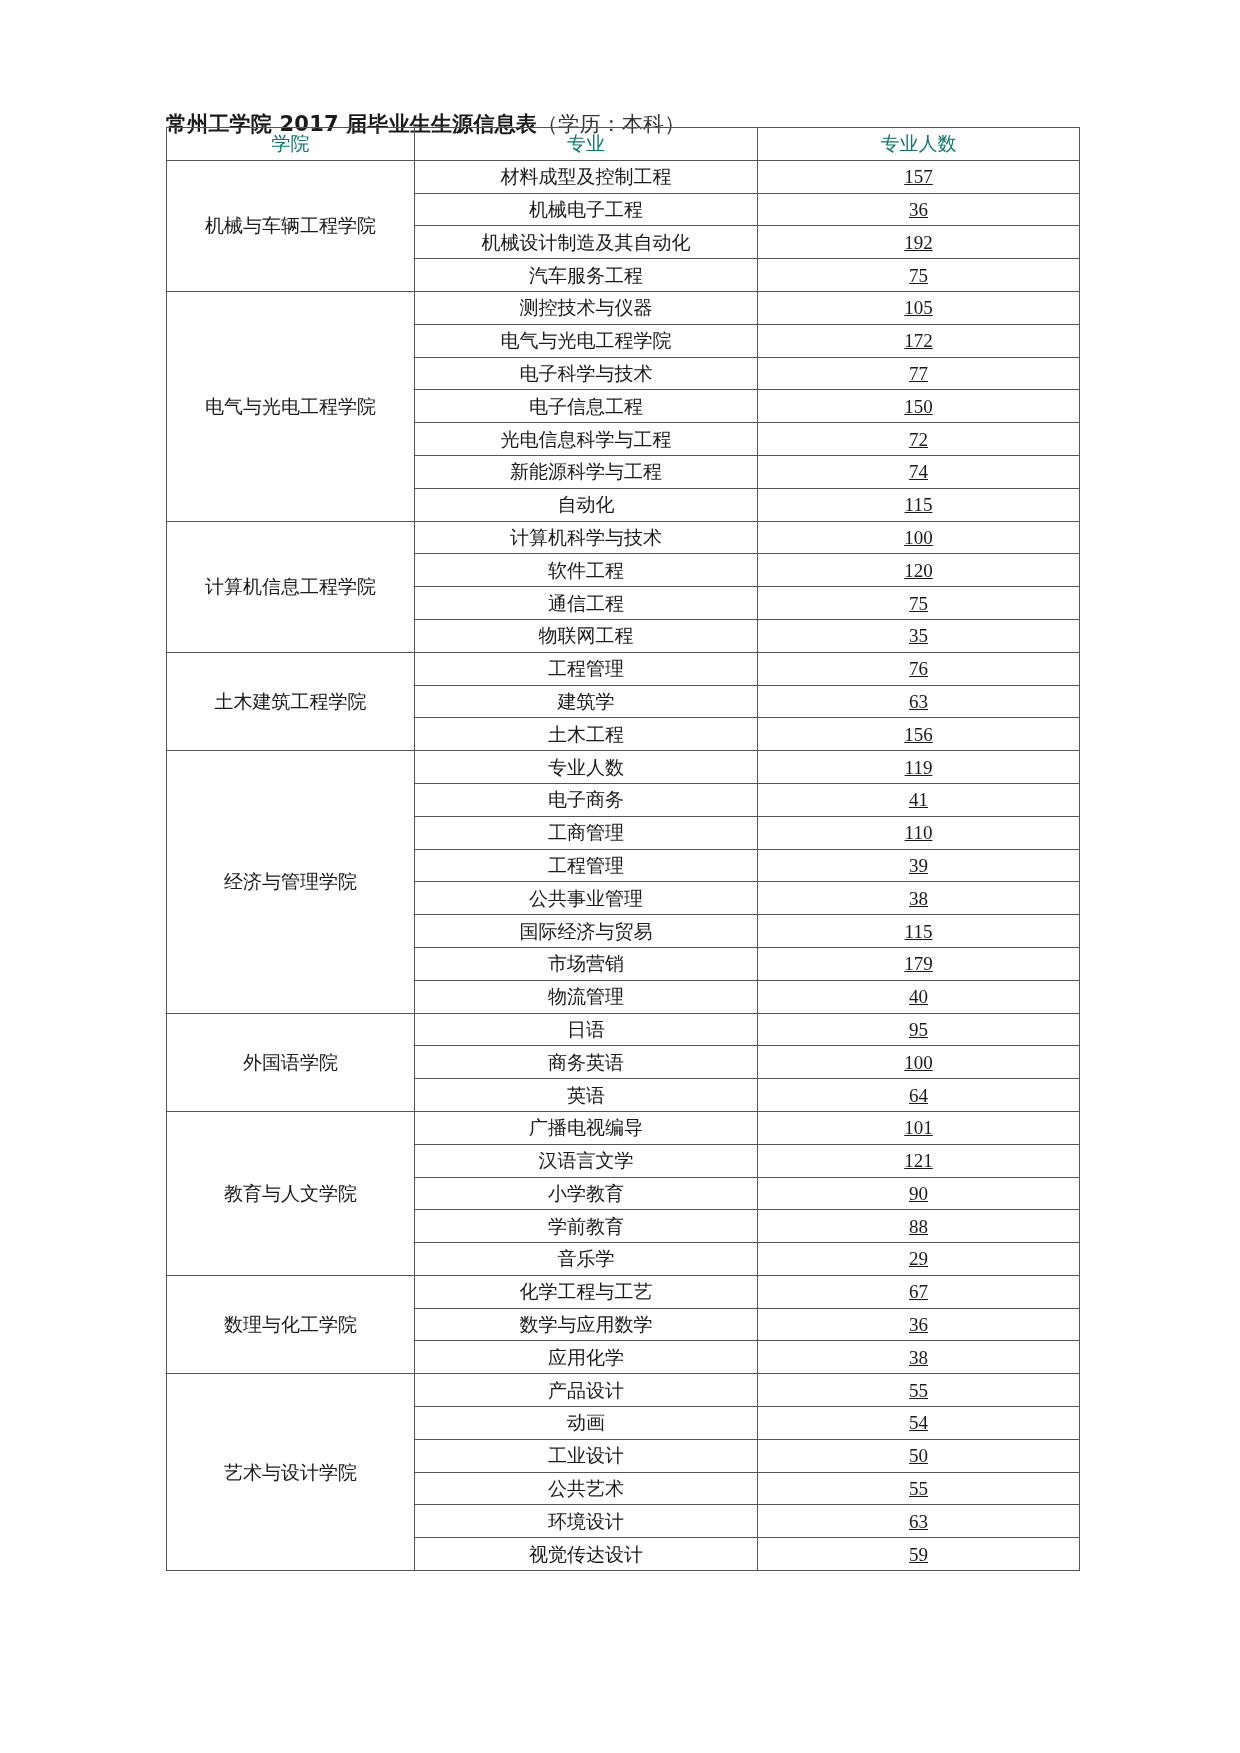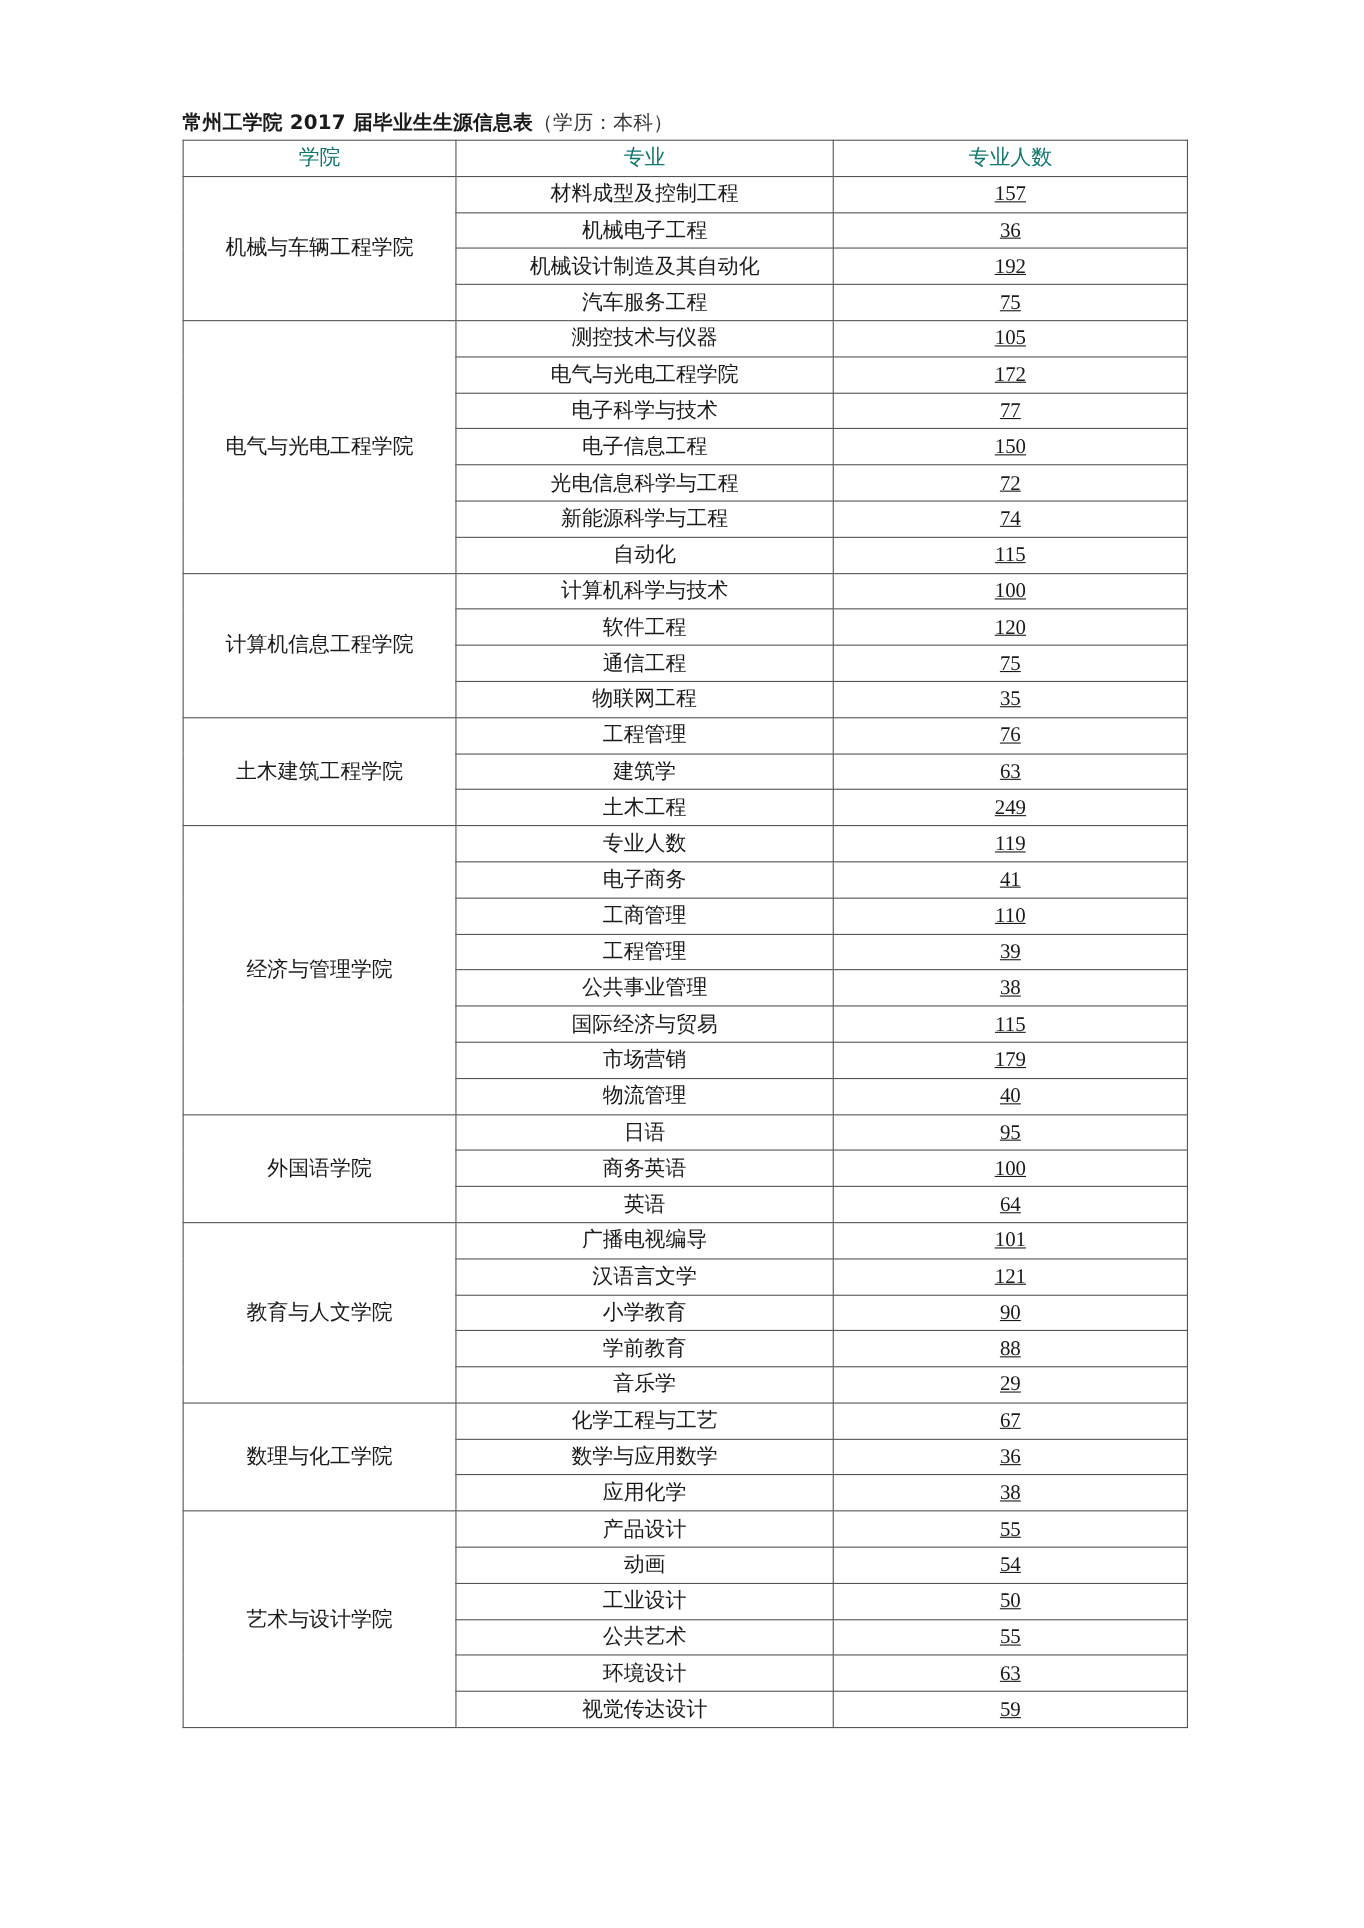--- a/index.html
+++ b/index.html
@@ -11,22 +11,22 @@
     width: 1240px;
     height: 1753px;
     position: relative;
     overflow: hidden;
     font-family: "DejaVu Serif", "Liberation Serif", serif;
     color: #1a1a1a;
   }
   .doc-title {
     position: absolute;
     left: 166px;
-    top: 100px;
-    font-size: 18px;
+    top: 112px;
+    font-size: 21px;
     line-height: 24px;
     white-space: nowrap;
     letter-spacing: 0.2px;
   }
   .doc-title .bold-part {
     font-weight: bold;
     font-family: "DejaVu Sans", "Liberation Sans", sans-serif;
   }
   .doc-title .light-part {
     font-weight: normal;
@@ -153,21 +153,21 @@
         <td rowspan="3">土木建筑工程学院</td>
         <td>工程管理</td>
         <td class="num">76</td>
       </tr>
       <tr>
         <td>建筑学</td>
         <td class="num">63</td>
       </tr>
       <tr>
         <td>土木工程</td>
-        <td class="num">249</td>
+        <td class="num">156</td>
       </tr>
       <tr>
         <td rowspan="8">经济与管理学院</td>
         <td>专业人数</td>
         <td class="num">119</td>
       </tr>
       <tr>
         <td>电子商务</td>
         <td class="num">41</td>
       </tr>

